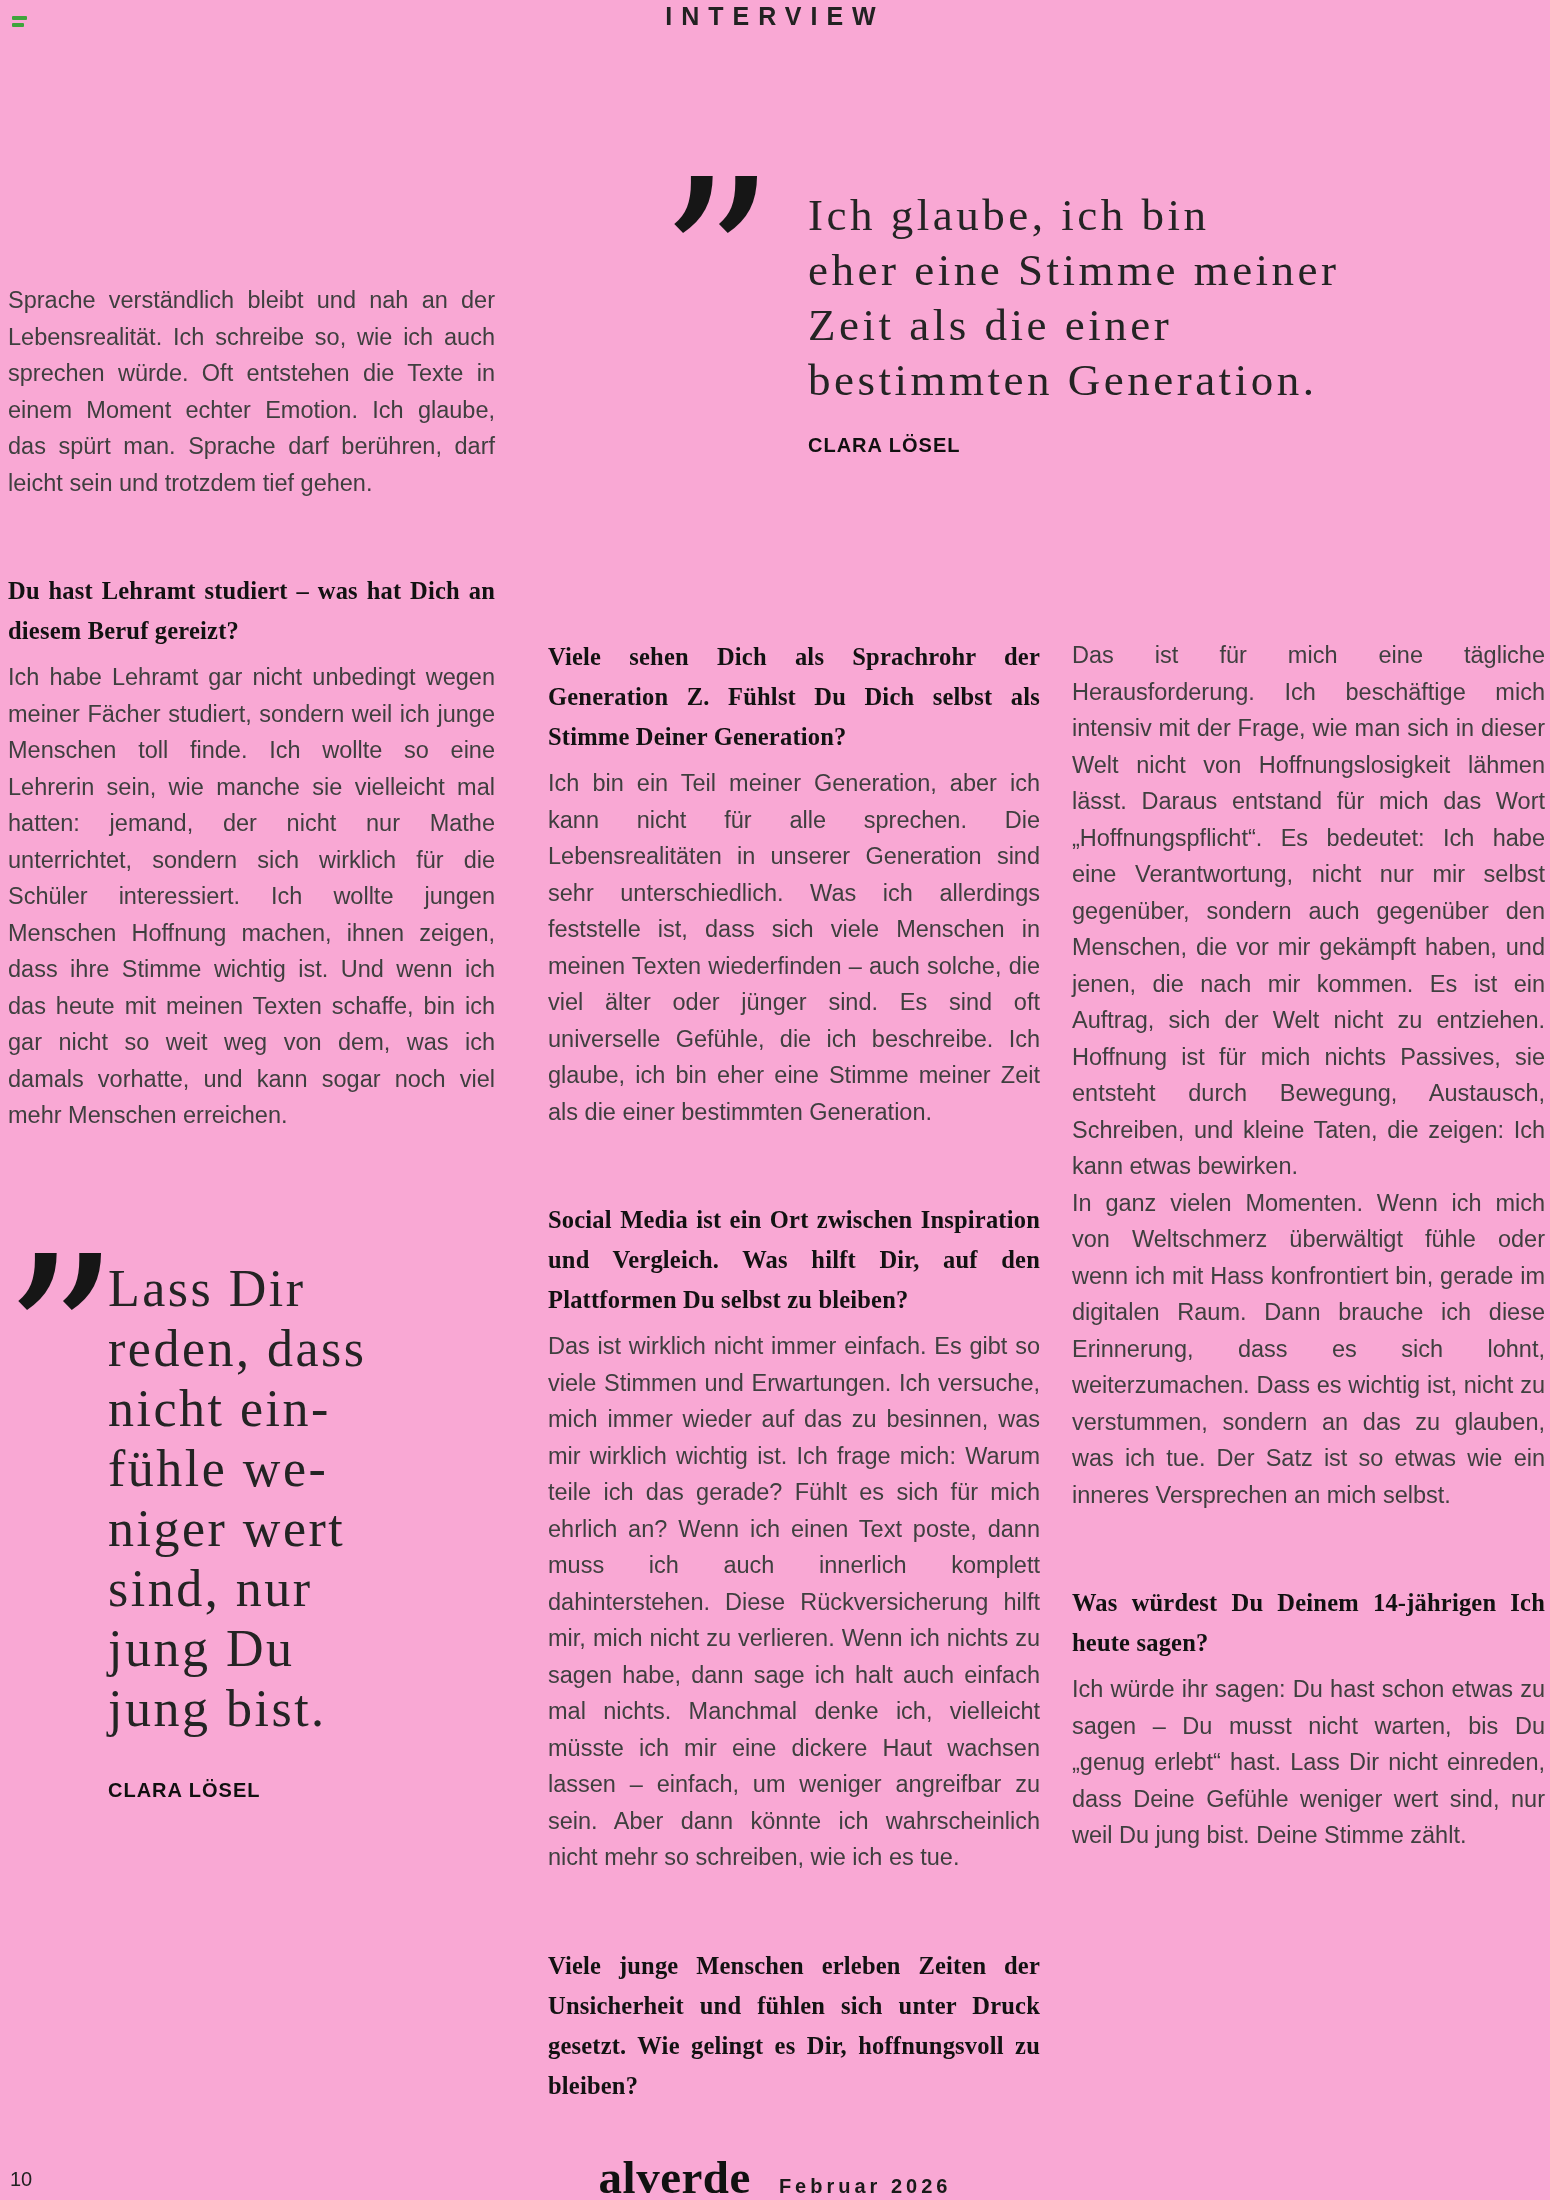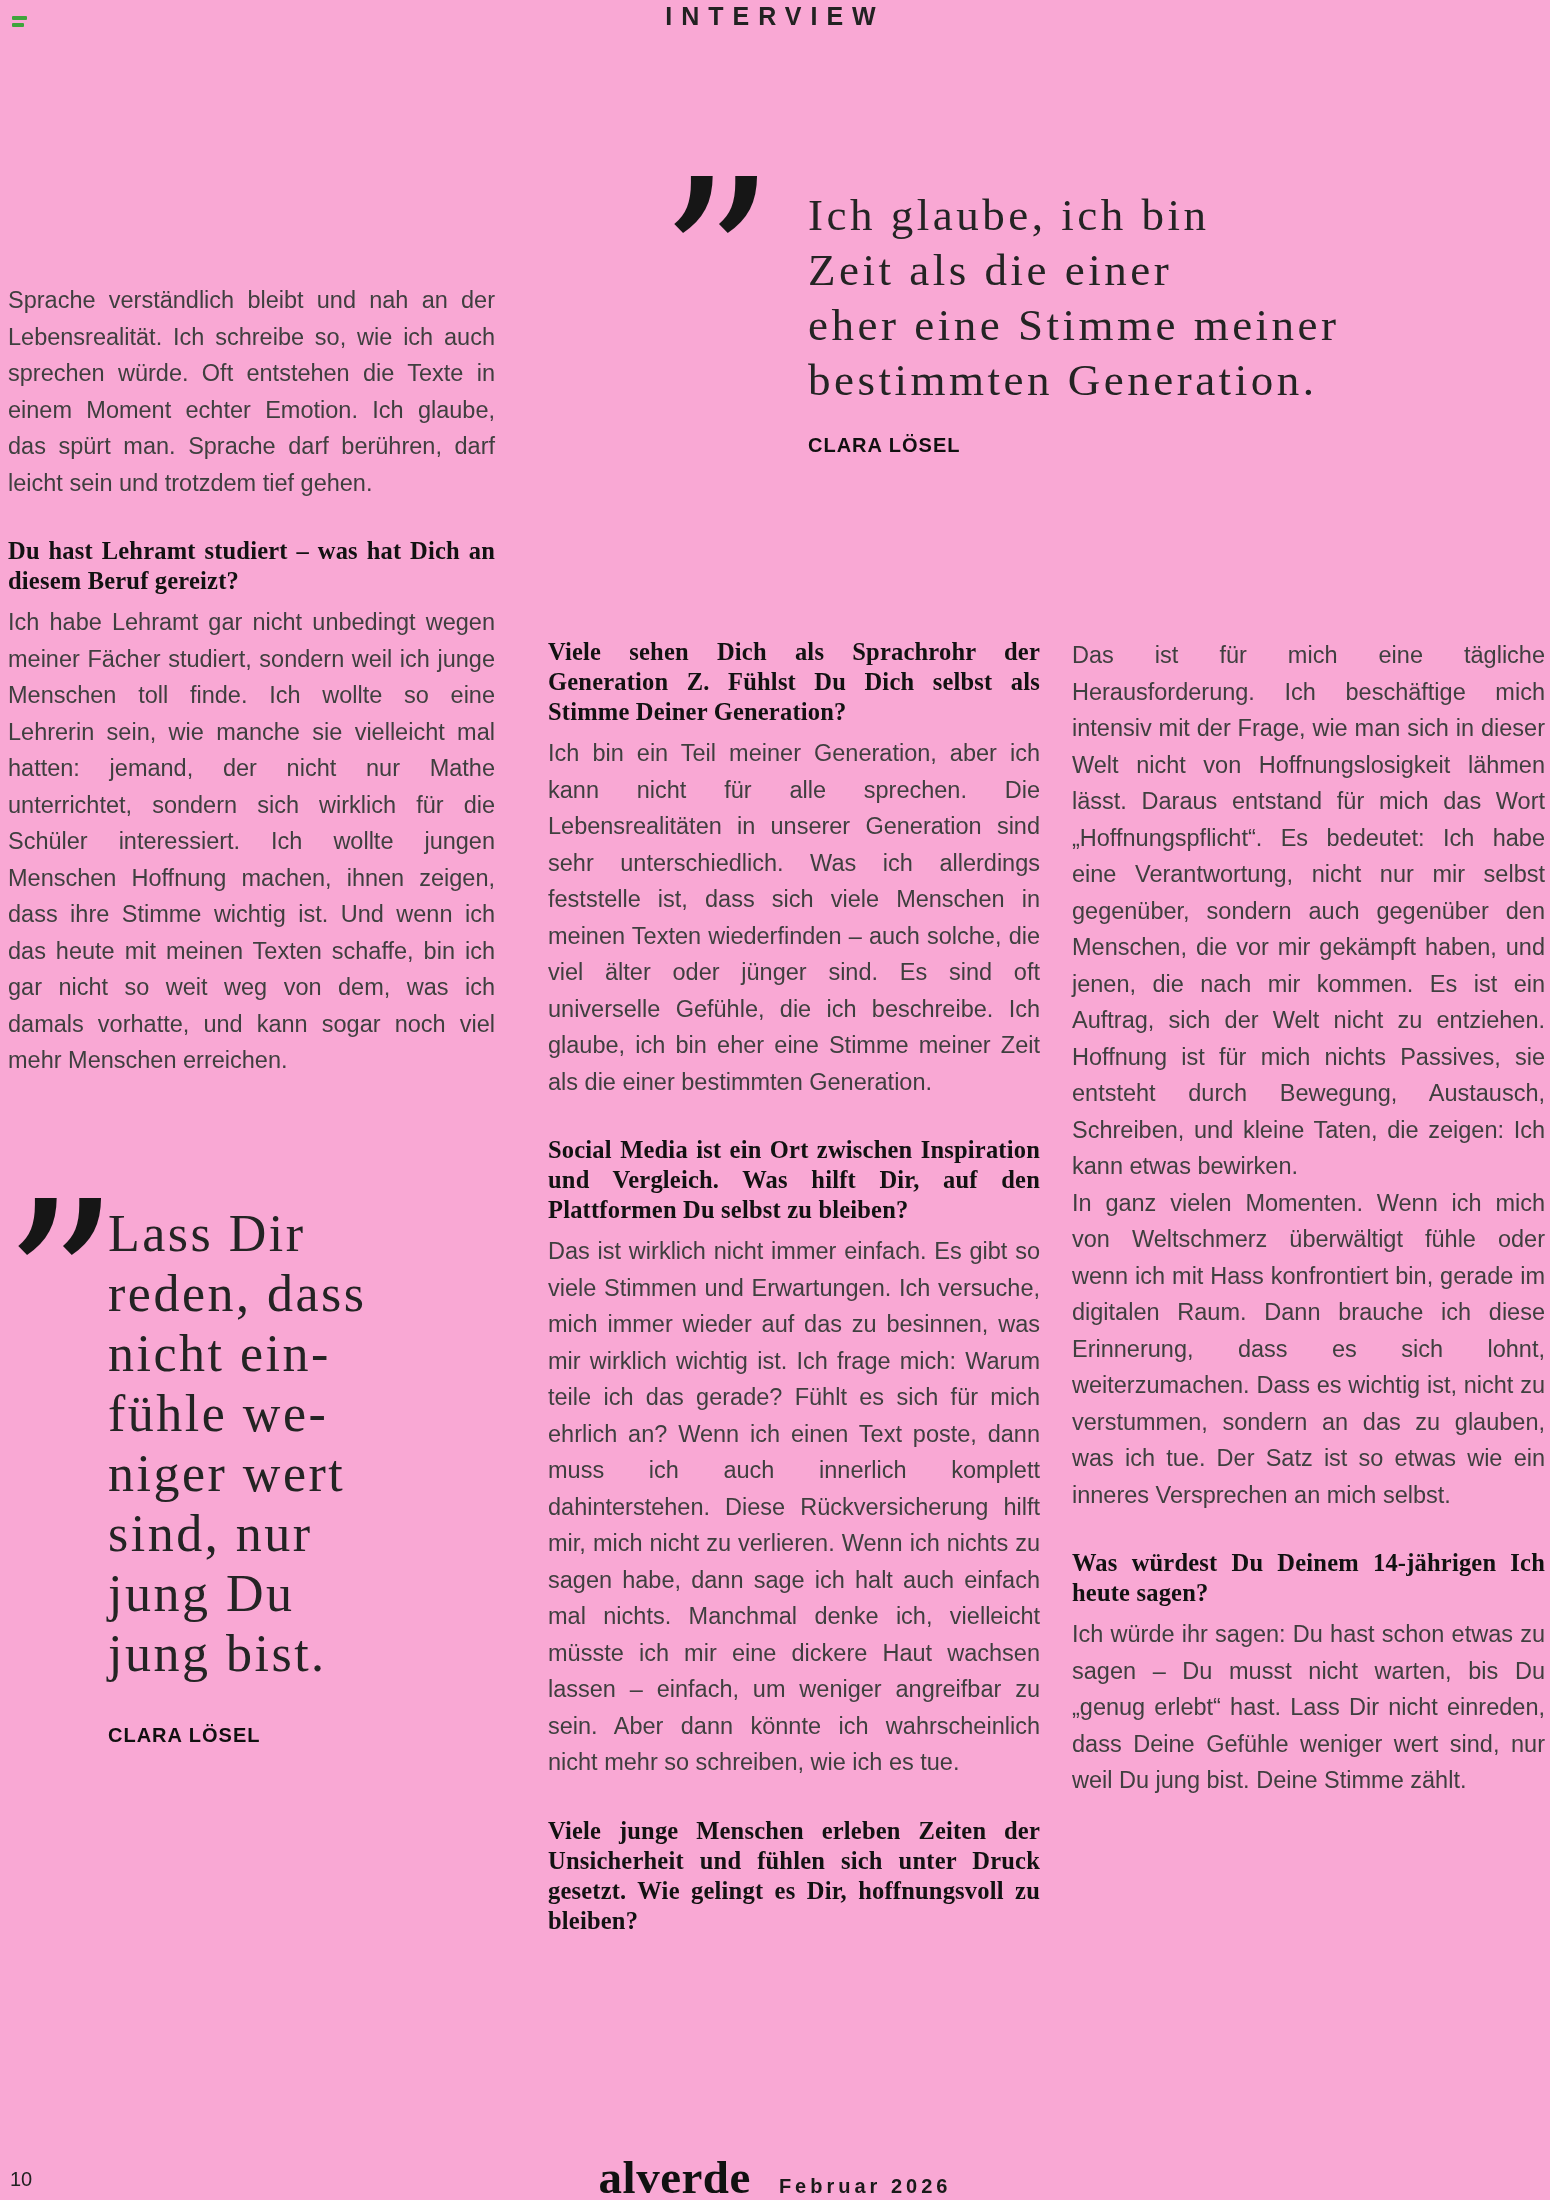--- a/index.html
+++ b/index.html
@@ -66,24 +66,24 @@
   .col3 { left: 1072px; top: 637px; width: 473px; }
 
   .body {
     margin: 0;
     font-size: 23.5px;
     line-height: 36.5px;
     text-align: justify;
     color: #3f3f3f;
   }
   .question {
-    margin: 35px 0 8px 0;
+    margin: 70px 0 8px 0;
     font-family: "Liberation Serif", serif;
     font-size: 24.5px;
-    line-height: 30px;
+    line-height: 40px;
     font-weight: 700;
     color: #121212;
     text-align: justify;
     letter-spacing: 0.2px;
   }
   .col .question:first-child { margin-top: 0; }
 
   
   .pq-left { position: relative; margin-top: 75px; padding-left: 100px; }
   .pq-mark-left { position: absolute; left: -6px; top: 18px; font-size: 230px; }
@@ -131,22 +131,22 @@
     <span></span>
     <span></span>
   </div>
 
   <div class="section-label">INTERVIEW</div>
 
   <section class="pq-top">
     <span class="pq-mark pq-mark-top">”</span>
     <div class="pq-top-text">
       <div>Ich glaube, ich bin</div>
+      <div>eher eine Stimme meiner</div>
       <div>Zeit als die einer</div>
-      <div>eher eine Stimme meiner</div>
       <div>bestimmten Generation.</div>
     </div>
     <div class="pq-attr">CLARA LÖSEL</div>
   </section>
 
   <section class="col col1">
     <p class="body">Sprache verständlich bleibt und nah an der Lebensrealität. Ich schreibe so, wie ich auch sprechen würde. Oft entstehen die Texte in einem Moment echter Emotion. Ich glaube, das spürt man. Sprache darf berühren, darf leicht sein und trotzdem tief gehen.</p>
     <h3 class="question">Du hast Lehramt studiert – was hat Dich an diesem Beruf gereizt?</h3>
     <p class="body">Ich habe Lehramt gar nicht unbedingt wegen meiner Fächer studiert, sondern weil ich junge Menschen toll finde. Ich wollte so eine Lehrerin sein, wie manche sie vielleicht mal hatten: jemand, der nicht nur Mathe unterrichtet, sondern sich wirklich für die Schüler interessiert. Ich wollte jungen Menschen Hoffnung machen, ihnen zeigen, dass ihre Stimme wichtig ist. Und wenn ich das heute mit meinen Texten schaffe, bin ich gar nicht so weit weg von dem, was ich damals vorhatte, und kann sogar noch viel mehr Menschen erreichen.</p>
 

